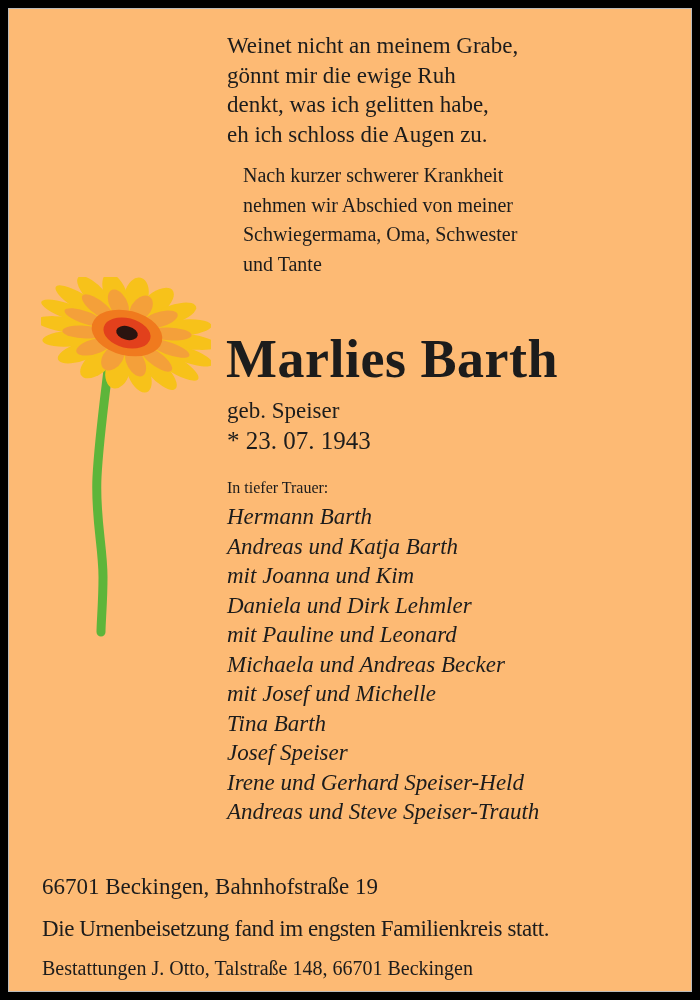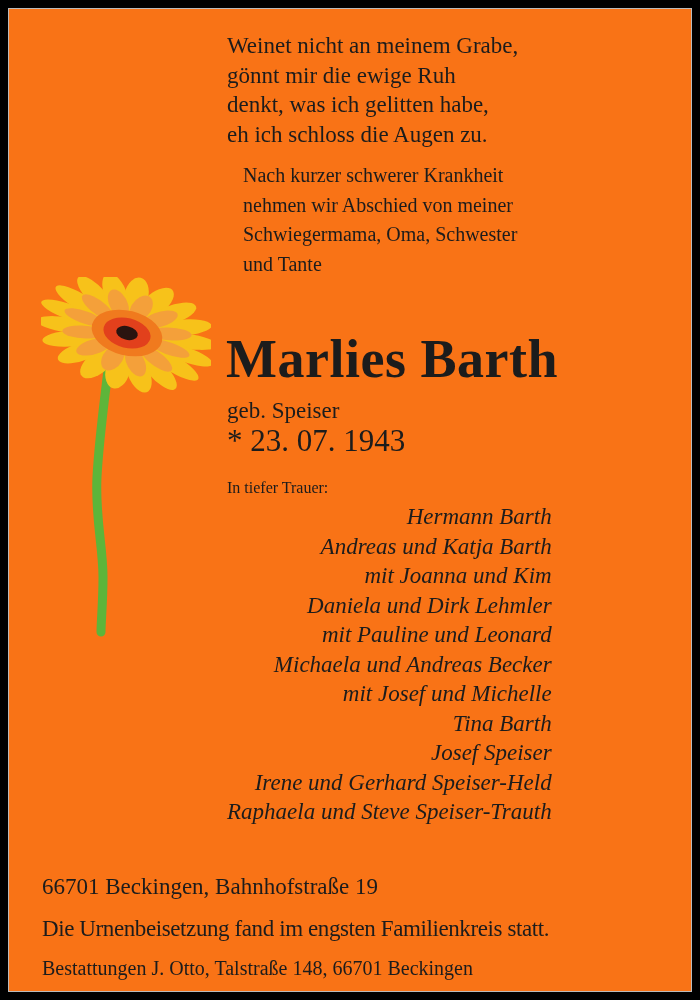--- a/index.html
+++ b/index.html
@@ -1,28 +1,28 @@
 <!DOCTYPE html>
 <html><head>
 <meta charset="utf-8">
 <style>
   html, body { margin:0; padding:0; }
   body { width:700px; height:1000px; background:#000; position:relative; overflow:hidden; }
-  .card { position:absolute; left:8px; top:8px; width:684px; height:984px; background:#f97316; box-sizing:border-box; border:1px solid #bbb; }
+  .card { position:absolute; left:8px; top:8px; width:684px; height:984px; background:#fdba74; box-sizing:border-box; border:1px solid #bbb; }
   .serif { font-family: "Liberation Serif", "DejaVu Serif", serif; color:#1c1c1c; }
   .col { position:absolute; left:218px; width:460px; }
   .stanza { top:22px; font-size:23px; line-height:29.5px; }
   .intro { top:152px; font-size:20px; line-height:29.5px;margin-left:16px; }
   .line { display:block; white-space:nowrap; }
   .name { position:absolute; left:217px; top:318px; font-size:54px; font-weight:bold; letter-spacing:0.5px; white-space:nowrap; line-height:64px; }
   .born { position:absolute; left:218px; top:388px; font-size:23px; line-height:28px; white-space:nowrap; }
-  .dates { position:absolute; left:218px; top:418px; font-size:31px; line-height:28px; white-space:nowrap; width:440px; }
+  .dates { position:absolute; left:218px; top:418px; font-size:25px; line-height:28px; white-space:nowrap; width:440px; }
   .dates .death { position:absolute; left:206px; top:0; }
   .mourn-head { position:absolute; left:218px; top:464px; font-size:16px; line-height:29.5px; white-space:nowrap; }
-  .mourners { position:absolute; left:218px; top:493px; font-size:23px; line-height:29.5px; font-style:italic;text-align:right; }
+  .mourners { position:absolute; left:218px; top:493px; font-size:23px; line-height:29.5px; font-style:italic; }
   .addr { position:absolute; left:33px; top:864px; font-size:23px; line-height:28px; white-space:nowrap; }
   .notice { position:absolute; left:33px; top:906px; font-size:23px; line-height:28px; white-space:nowrap; letter-spacing:-0.4px; }
   .undertaker { position:absolute; left:33px; top:946px; font-size:20px; line-height:26px; white-space:nowrap; }
   .flower { position:absolute; left:32px; top:268px; width:170px; height:360px; }
 </style>
 </head>
 <body>
 
 <div class="card">
 
@@ -94,19 +94,19 @@
     <span class="line">Hermann Barth</span>
     <span class="line">Andreas und Katja Barth</span>
     <span class="line">mit Joanna und Kim</span>
     <span class="line">Daniela und Dirk Lehmler</span>
     <span class="line">mit Pauline und Leonard</span>
     <span class="line">Michaela und Andreas Becker</span>
     <span class="line">mit Josef und Michelle</span>
     <span class="line">Tina Barth</span>
     <span class="line">Josef Speiser</span>
     <span class="line">Irene und Gerhard Speiser-Held</span>
-    <span class="line">Raphaela und Steve Speiser-Trauth</span>
+    <span class="line">Andreas und Steve Speiser-Trauth</span>
   </div>
 
   <div class="addr serif">66701 Beckingen, Bahnhofstraße 19</div>
   <div class="notice serif">Die Urnenbeisetzung fand im engsten Familienkreis statt.</div>
   <div class="undertaker serif">Bestattungen J. Otto, Talstraße 148, 66701 Beckingen</div>
 </div>
 
 </body></html>

